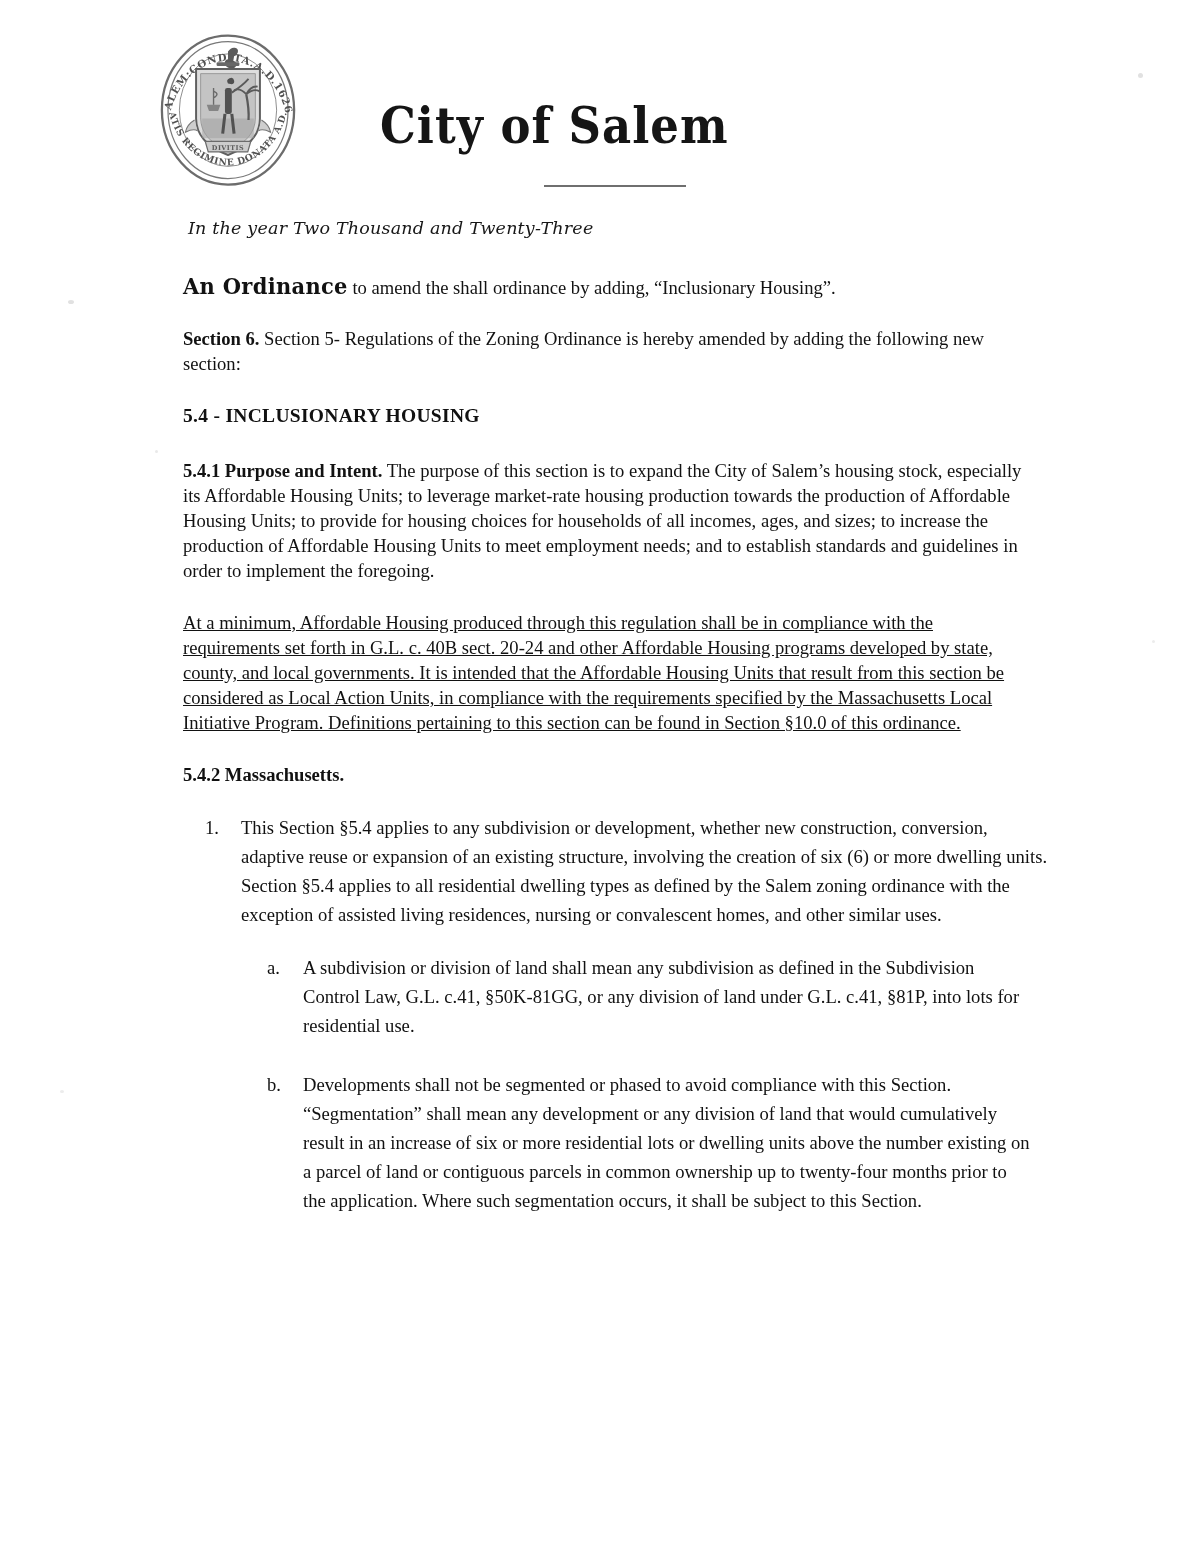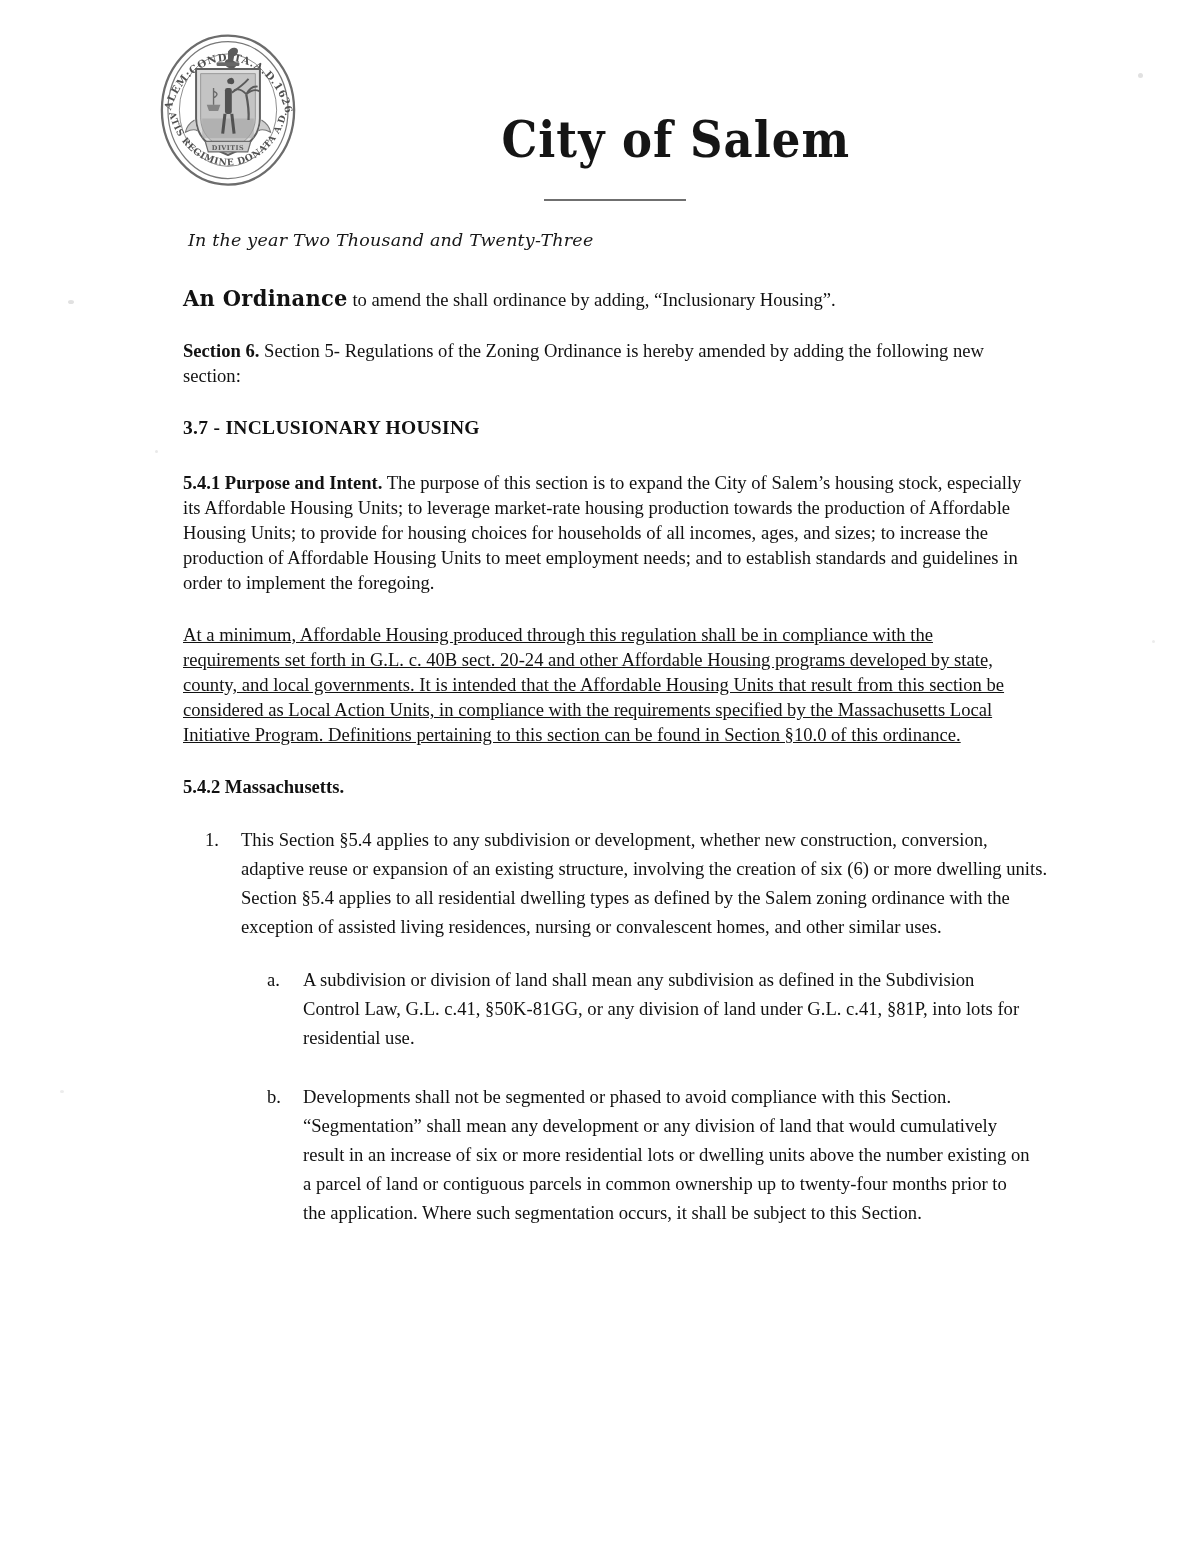--- a/index.html
+++ b/index.html
@@ -44,23 +44,23 @@
     left: 152px;
     top: 28px;
     width: 152px;
     height: 165px;
     filter: grayscale(1) contrast(.92);
     opacity: .93;
   }
   .title-block {
     position: absolute;
     left: 380px;
-    top: 114px;
+    top: 100px;
     width: 470px;
-    text-align: right;
+    text-align: left;
   }
   .doc-title {
     font-family: "DejaVu Serif", "Liberation Serif", serif;
     font-size: 45px;
     font-weight: bold;
     letter-spacing: 1px;
     color: #151515;
     line-height: 1;
     white-space: nowrap;
     transform: scaleY(1.12);
@@ -79,21 +79,21 @@
     left: 183px;
     top: 214px;
     width: 845px;
   }
   .year-line {
     font-style: italic;
     font-size: 17.5px;
     font-family: "DejaVu Serif", "Liberation Serif", serif;
     letter-spacing: .2px;
     color: #171717;
-    margin: 16px 0 36px 5px;
+    margin: 4px 0 36px 5px;
   }
   p.para {
     margin: 0 0 26px 0;
     font-size: 18.6px;
     line-height: 25.2px;
     text-align: left;
     color: #121212;
   }
   .ordinance-line { margin-bottom: 30px; }
   .blackletter {
@@ -234,21 +234,21 @@
 
   <div class="body-col">
 
     <div class="year-line">In the year Two Thousand and Twenty-Three</div>
 
     <p class="para ordinance-line"><span class="blackletter">An Ordinance</span><span> to amend the shall ordinance by adding, “Inclusionary Housing”.</span></p>
 
 
     <p class="para"><span class="bold">Section 6.</span><span> Section 5- Regulations of the Zoning Ordinance is hereby amended by adding the following new section:</span></p>
 
-    <h2 class="section-head">3.7 - INCLUSIONARY HOUSING</h2>
+    <h2 class="section-head">5.4 - INCLUSIONARY HOUSING</h2>
 
     <p class="para"><span class="bold">5.4.1 Purpose and Intent.</span><span> The purpose of this section is to expand the City of Salem’s housing stock, especially its Affordable Housing Units; to leverage market-rate housing production towards the production of Affordable Housing Units; to provide for housing choices for households of all incomes, ages, and sizes; to increase the production of Affordable Housing Units to meet employment needs; and to establish standards and guidelines in order to implement the foregoing.</span></p>
 
     <p class="para para-tight">At a minimum, Affordable Housing produced through this regulation shall be in compliance with the requirements set forth in G.L. c. 40B sect. 20-24 and other Affordable Housing programs developed by state, county, and local governments. It is intended that the Affordable Housing Units that result from this section be considered as Local Action Units, in compliance with the requirements specified by the Massachusetts Local Initiative Program. Definitions pertaining to this section can be found in Section §10.0 of this ordinance.</p>
 
     <h3 class="sub-head">5.4.2 Massachusetts.</h3>
 
     <ol class="numlist">
       <li>
         <span class="marker">1.</span>

